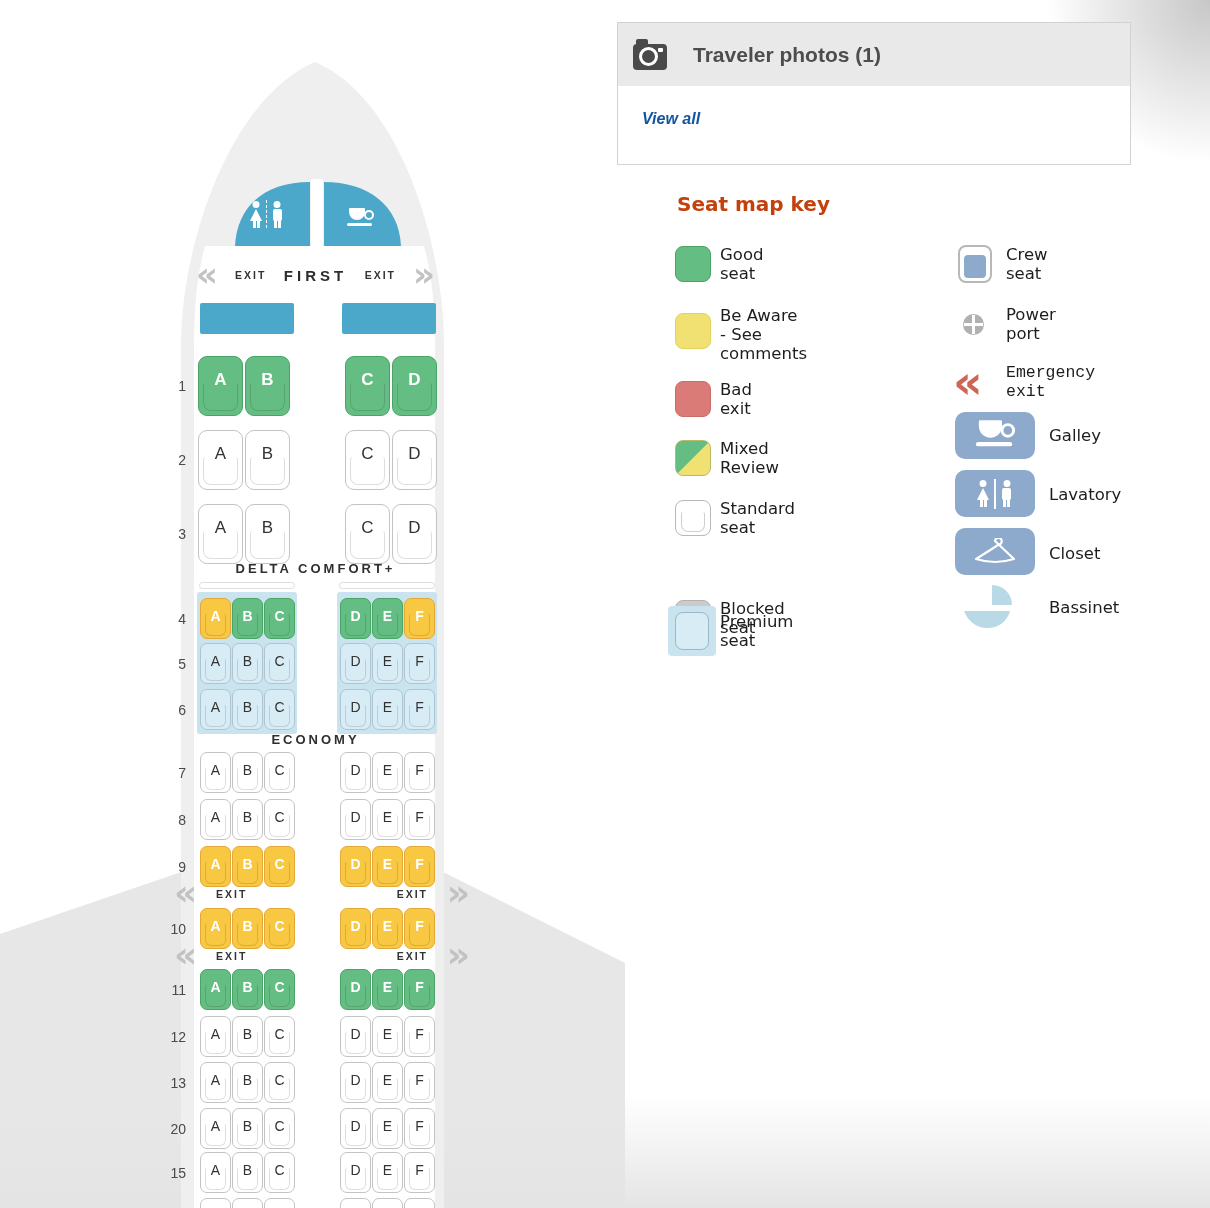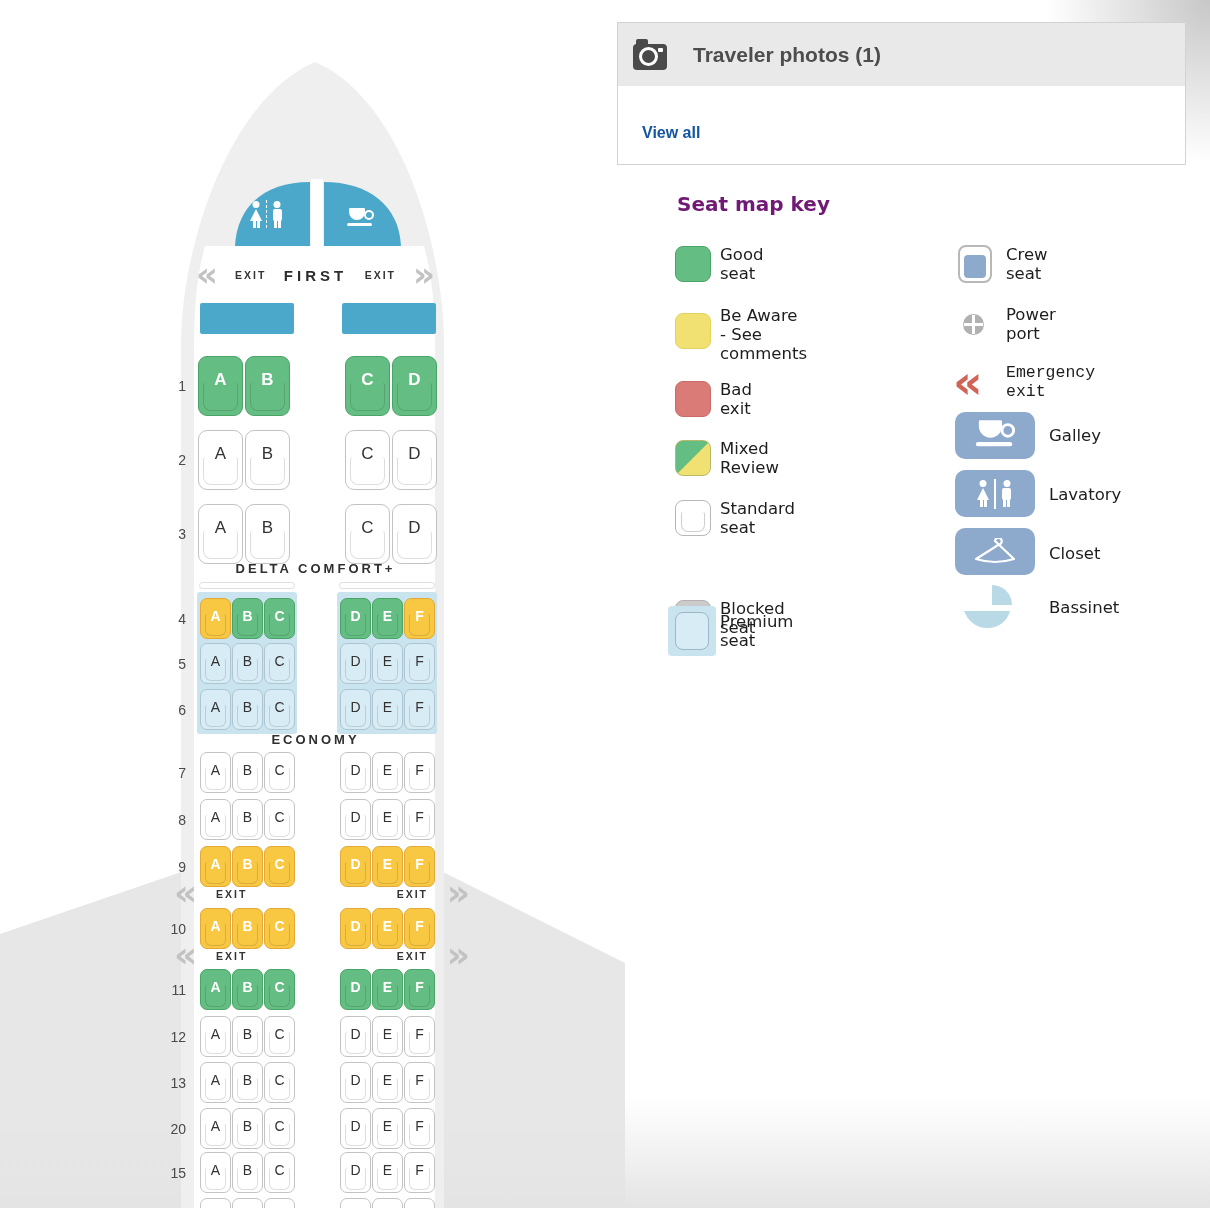--- a/index.html
+++ b/index.html
@@ -73,37 +73,37 @@
   .vsolid{width:1.5px;height:30px;background:#fff;margin:0 5px;}
 
   .cup{position:relative;width:27px;height:21px;}
   .cup .bowl{position:absolute;left:2px;top:0;width:16px;height:12px;background:#fff;
     border-radius:1px 1px 8px 8px;}
   .cup .handle{position:absolute;left:17px;top:2px;width:6px;height:6px;border:2px solid #fff;
     border-radius:50%;}
   .cup .saucer{position:absolute;left:0;bottom:3px;width:25px;height:3px;background:#fff;border-radius:2px;}
 
   
-  .photos-card{position:absolute;left:617px;top:22px;width:569px;height:143px;z-index:4;
+  .photos-card{position:absolute;left:617px;top:22px;width:514px;height:143px;z-index:4;
     background:#fff;border:1px solid #d2d2d2;box-sizing:border-box;}
   .photos-card .hd{height:63px;background:var(--header_bg);display:flex;align-items:center;
     padding-left:15px;}
   .cam{position:relative;width:34px;height:26px;background:#4a4a4a;border-radius:4px;margin-top:5px;}
   .cam::before{content:"";position:absolute;top:-5px;left:3px;width:12px;height:6px;
     background:#4a4a4a;border-radius:2px 2px 0 0;}
   .cam::after{content:"";position:absolute;left:6px;top:3px;width:13px;height:13px;
     border:3px solid #fff;border-radius:50%;}
   .cam i{position:absolute;right:4px;top:4px;width:5px;height:4px;background:#fff;border-radius:1px;}
   .photos-card .ttl{margin-left:26px;font-size:21px;font-weight:bold;color:#4d4d4d;}
-  .photos-card .bd{padding:38px 0 0 24px;}
+  .photos-card .bd{padding:24px 0 0 24px;font-style:italic;}
   .view-all{font-size:16px;font-weight:bold;color:var(--link);text-decoration:none;cursor:pointer;}
 
   
   .legend{position:absolute;inset:0;z-index:4;font-family:"DejaVu Sans",sans-serif;}
-  .legend h2{position:absolute;left:677px;top:192px;margin:0;font-size:20px;color:#701a75;}
+  .legend h2{position:absolute;left:677px;top:192px;margin:0;font-size:20px;color:#c2410c;}
   .lg-item{position:absolute;}
   .lg-label{position:absolute;transform:translateY(-50%);font-size:16.5px;color:#1d1d1d;
     line-height:19px;max-width:175px;}
   .swatch{width:36px;height:36px;border-radius:8px;box-sizing:border-box;position:relative;}
   .sw-good{background:var(--good);border:1.5px solid var(--good_border);}
   .sw-aware{background:var(--aware_legend);border:1.5px solid #e4d25a;}
   .sw-bad{background:var(--bad);border:1.5px solid #c96c69;}
   .sw-mixed{background:linear-gradient(135deg,var(--good) 49.5%,var(--aware_legend) 50.5%);
     border:1.5px solid #b9b96a;}
   .sw-std{background:#fff;border:1.5px solid #b8b8b8;}

